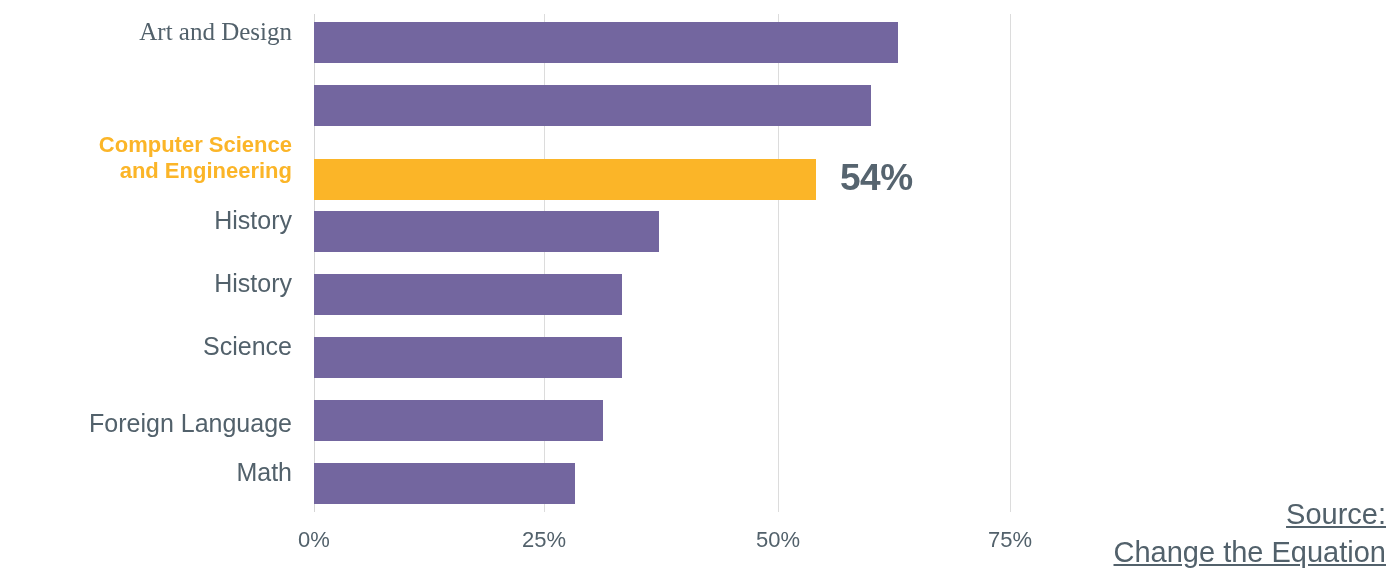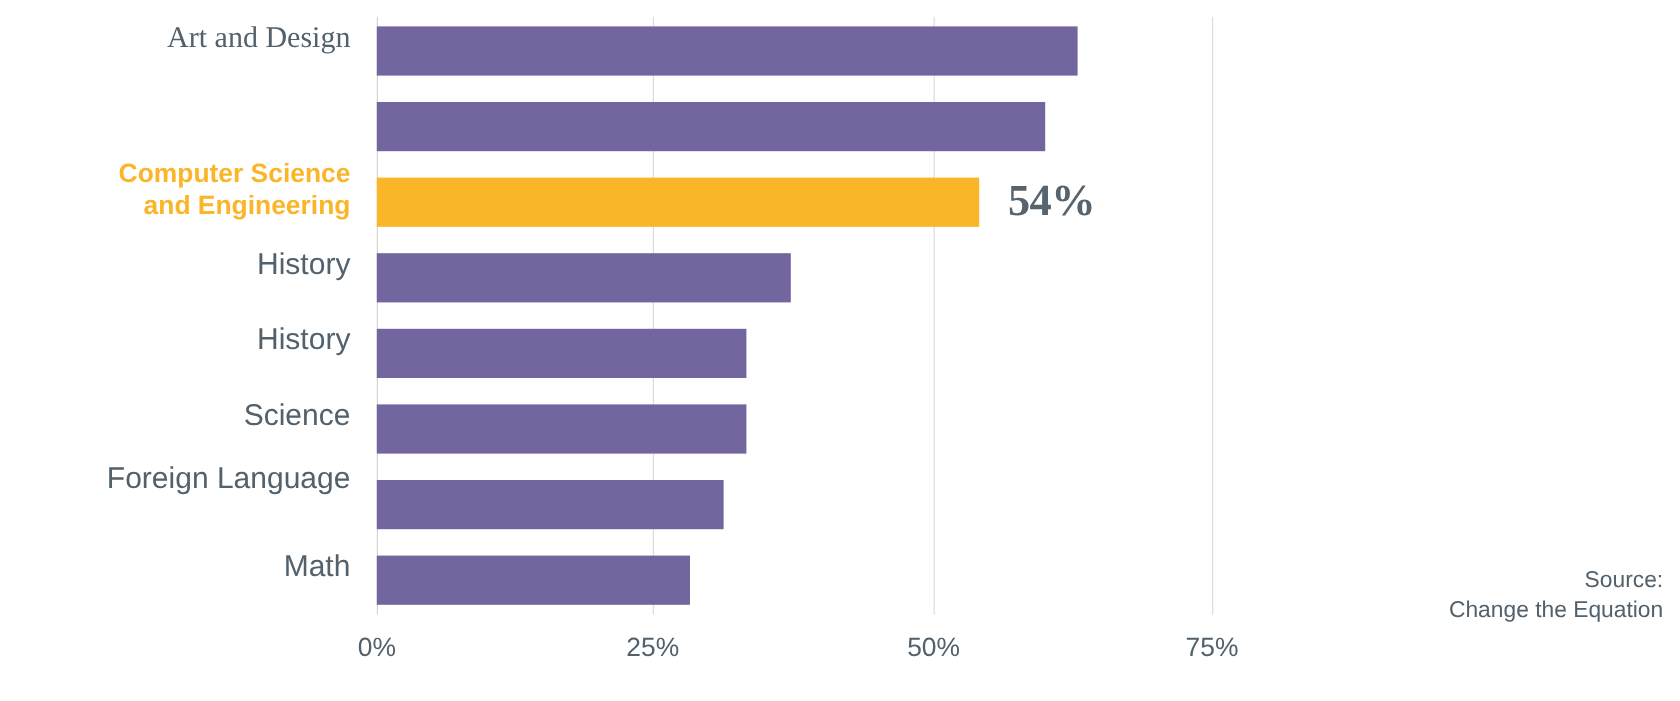--- a/index.html
+++ b/index.html
@@ -126,42 +126,43 @@
     transform: translateX(-50%);
     font-size: 22px;
     color: #52616b;
     white-space: nowrap;
   }
 
   
   .source-note {
     position: absolute;
     right: 14px;
-    top: 471px;
+    top: 495px;
     width: 330px;
     text-align: right;
-    font-size: 19px;
+    font-size: 29px;
     line-height: 1.32;
     color: #52616b;
     white-space: pre-line;
+    text-decoration: underline;
   }
 </style>
 </head>
 <body>
 
 <div id="chart-root">
 
   <div class="labels-layer">
     <div class="cat-label" style="top:0px;font-family:Liberation Serif, serif;">Art and Design</div>
     <div class="cat-label highlight" style="top:126px;">Computer Science
 and Engineering</div>
     <div class="cat-label" style="top:189px;">History</div>
     <div class="cat-label" style="top:252px;">History</div>
     <div class="cat-label" style="top:315px;text-align:center;">Science</div>
-    <div class="cat-label" style="top:368px;">Foreign Language</div>
+    <div class="cat-label" style="top:392px;">Foreign Language</div>
     <div class="cat-label" style="top:441px;">Math</div>
   </div>
 
   <div class="plot-area">
 
     <div class="gridlines">
       <div class="gridline axis-zero" style="left:0px;"></div>
       <div class="gridline" style="left:230px;"></div>
       <div class="gridline" style="left:464px;"></div>
       <div class="gridline" style="left:696px;"></div>
@@ -170,21 +171,21 @@
     <div class="bars-layer">
 
       <div class="bar-row" style="top:11px;">
         <div class="bar" style="width:584px;"></div>
       </div>
 
       <div class="bar-row" style="top:74px;">
         <div class="bar" style="width:557px;"></div>
       </div>
 
-      <div class="bar-row" style="top:137px;font-family:Liberation Serif, serif;">
+      <div class="bar-row" style="top:148px;">
         <div class="bar highlight" style="width:502px;"></div>
         <div class="bar-value" style="left:526px;">54%</div>
       </div>
 
       <div class="bar-row" style="top:200px;">
         <div class="bar" style="width:345px;"></div>
       </div>
 
       <div class="bar-row" style="top:263px;">
         <div class="bar" style="width:308px;"></div>

